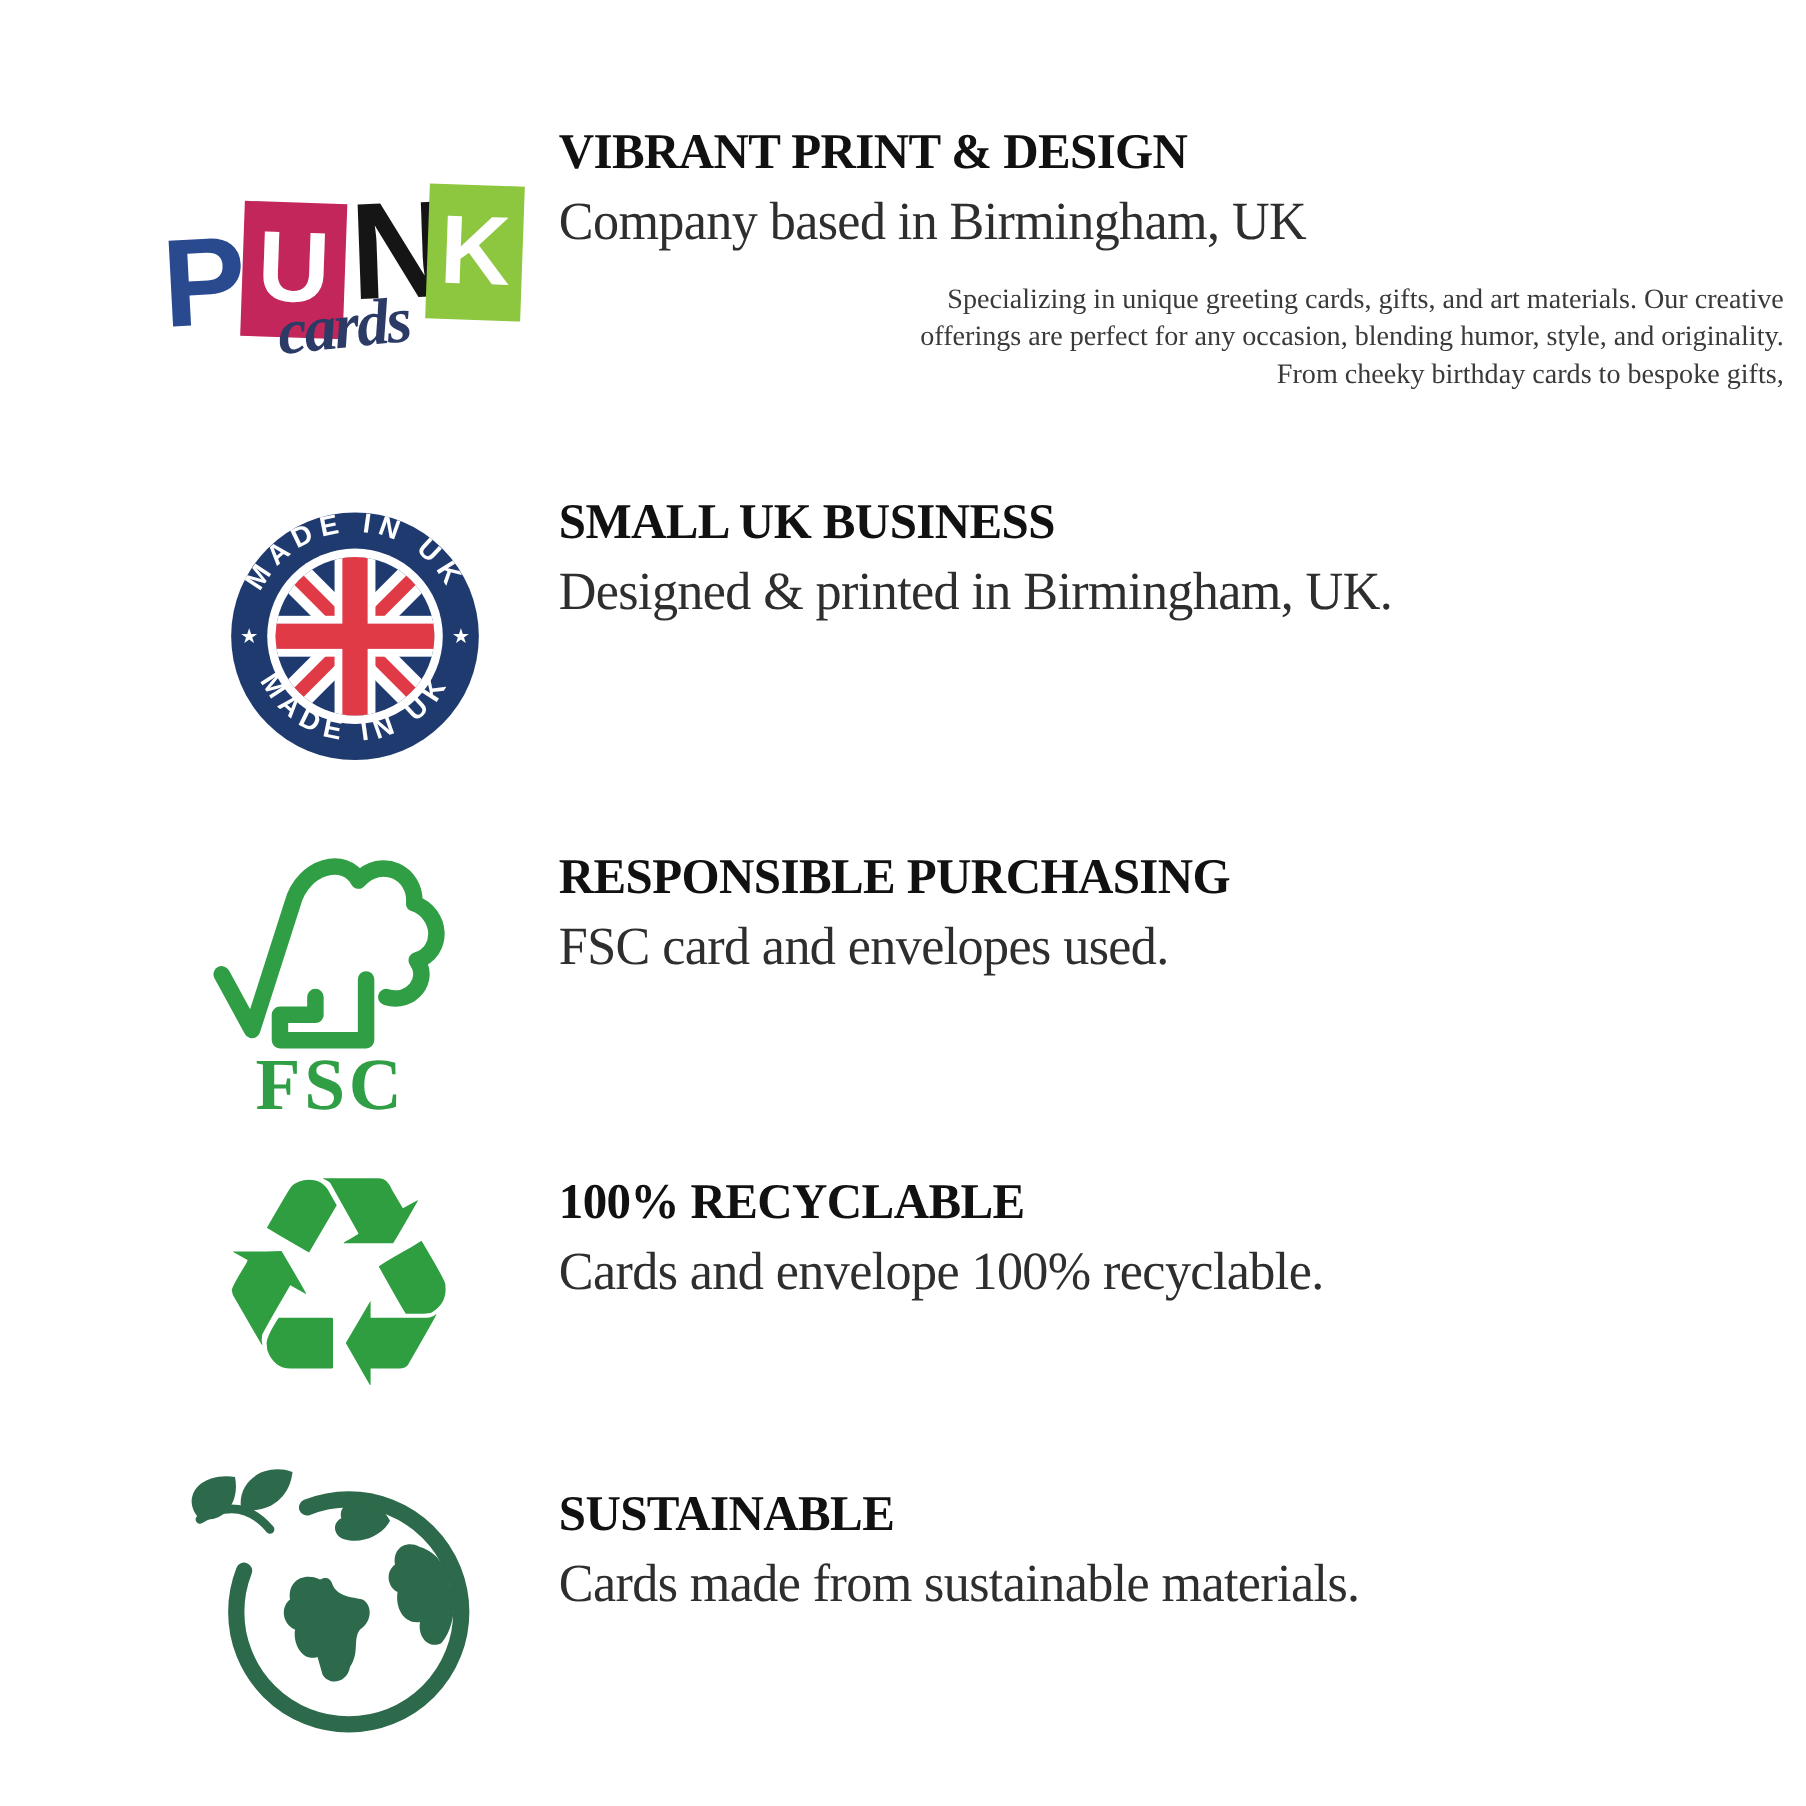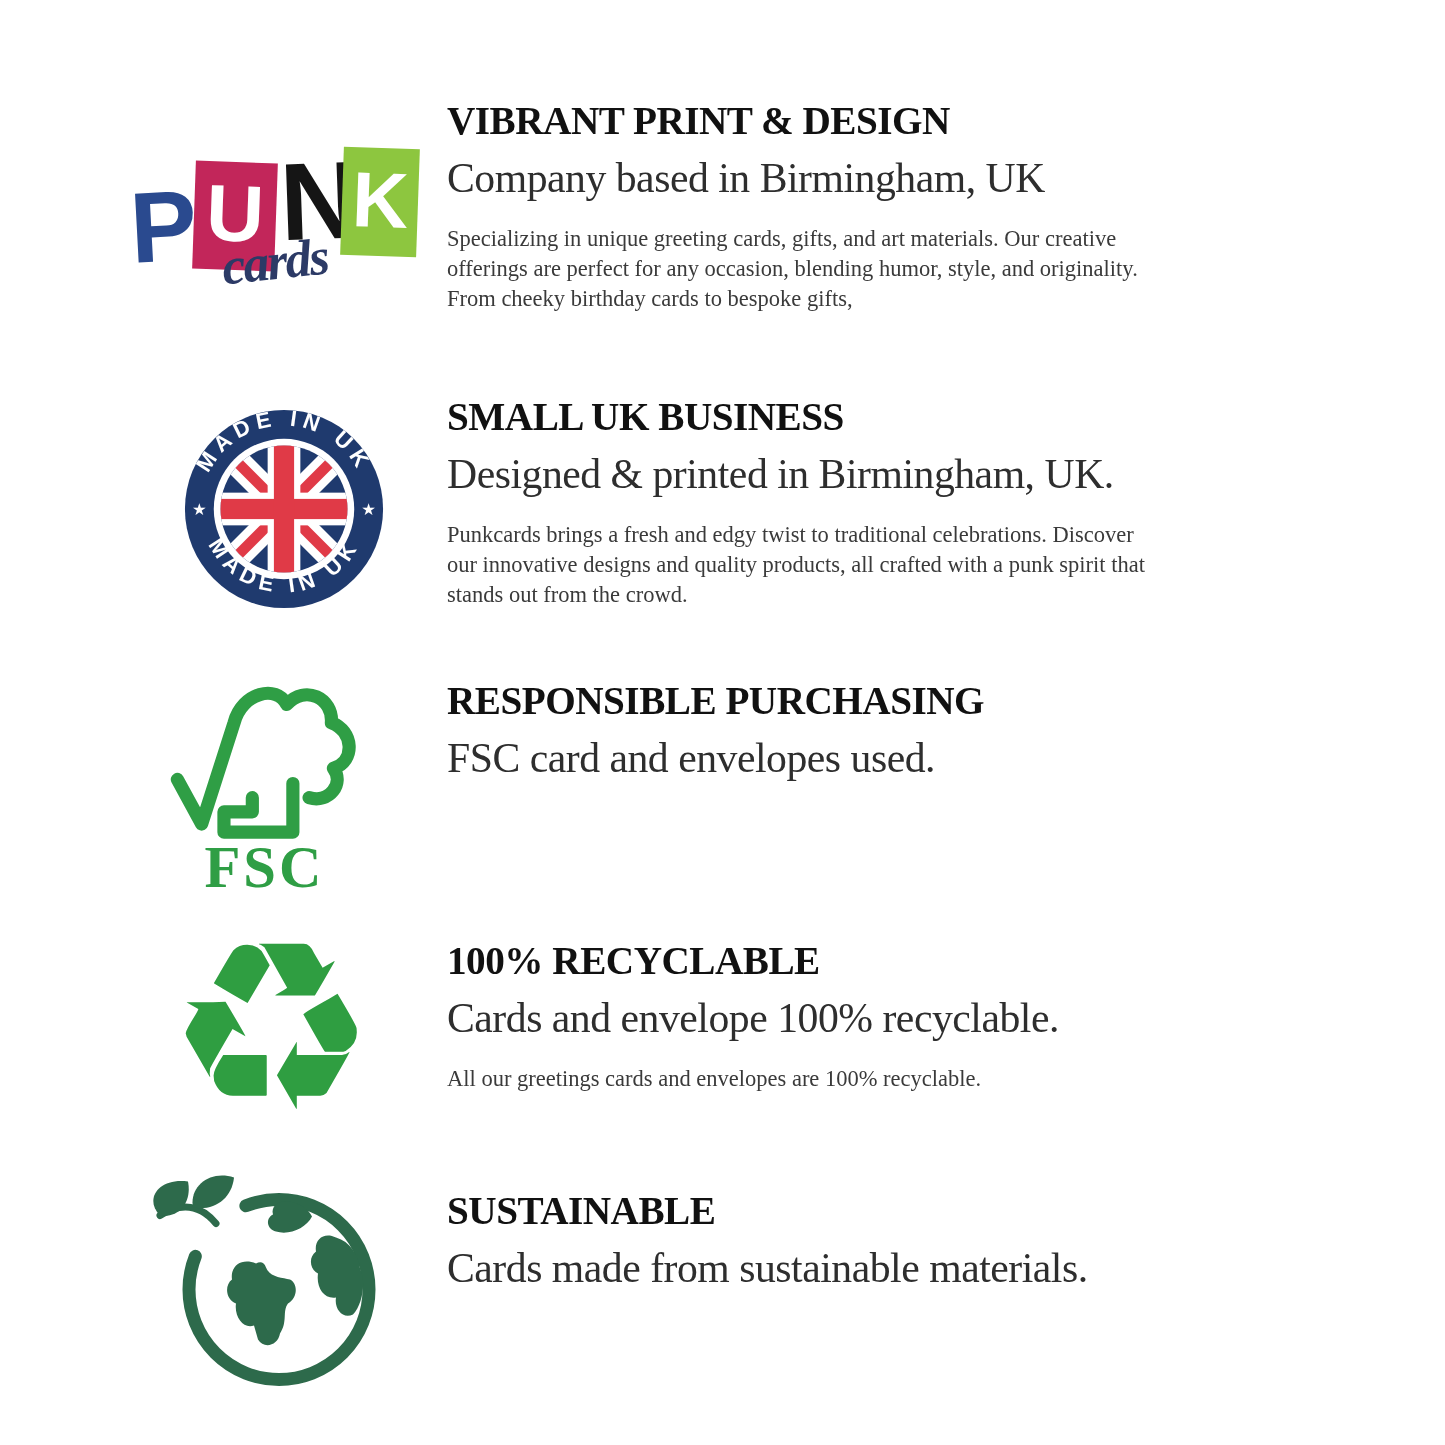--- a/index.html
+++ b/index.html
@@ -12,21 +12,21 @@
   .title{
     margin:0;font-size:40px;line-height:46px;font-weight:bold;color:#111111;
     letter-spacing:-0.5px;transform-origin:left;transform:scaleX(0.98);
   }
   .subtitle{
     margin:8px 0 0 0;font-size:43px;line-height:52px;font-weight:400;color:#2e2e2e;
     letter-spacing:-0.5px;transform-origin:left;transform:scaleX(0.97);
   }
   .body{
     margin:20px 0 0 0;font-size:22.5px;line-height:30px;color:#3a3a3a;
-    white-space:pre-line;letter-spacing:0;
+    white-space:pre-line;letter-spacing:0;text-align:right;
   }
   .row1{top:98px;}  .row1 .icon-box{left:130px;top:52px;}
   .row2{top:394px;} .row2 .icon-box{left:183px;top:14px;}
   .row3{top:678px;} .row3 .icon-box{left:160px;top:-8px;}
   .row4{top:938px;} .row4 .icon-box{left:162px;top:-10px;}
   .row5{top:1188px;}.row5 .icon-box{left:146px;top:-18px;}
   .icon-box{position:absolute;}
 
   
   .logo-box{width:275px;height:150px;position:absolute;}
@@ -97,23 +97,20 @@
         </g>
         <text class="badge-text"><textPath href="#arcTop" startOffset="50%" text-anchor="middle">MADE IN UK</textPath></text>
         <text class="badge-text"><textPath href="#arcBot" startOffset="50%" text-anchor="middle">MADE IN UK</textPath></text>
         <text x="-88" y="6" text-anchor="middle" class="badge-star">★</text>
         <text x="88" y="6" text-anchor="middle" class="badge-star">★</text>
       </svg>
     </div>
     <div class="text-col">
       <h2 class="title">SMALL UK BUSINESS</h2>
       <div class="subtitle">Designed &amp; printed in Birmingham, UK.</div>
-      <p class="body">Punkcards brings a fresh and edgy twist to traditional celebrations. Discover
-our innovative designs and quality products, all crafted with a punk spirit that
-stands out from the crowd.</p>
     </div>
   </section>
 
   <section class="row row3">
     <div class="icon-box">
       <svg width="210" height="228" viewBox="0 0 205 225">
         <g fill="none" stroke="#2f9e45" stroke-width="13" stroke-linecap="round" stroke-linejoin="round">
           <path d="M16,108 L40,152 L72,52 C80,22 114,14 124,34 C142,14 170,28 168,52 C190,60 192,90 170,97 C181,112 166,132 146,126"></path>
           <path d="M90,126 L90,140 L62,140 L62,160 L130,160 L130,112"></path>
         </g>
@@ -126,21 +123,20 @@
     </div>
   </section>
 
   <section class="row row4">
     <div class="icon-box recycle-box">
       <span>♻</span>
     </div>
     <div class="text-col">
       <h2 class="title">100% RECYCLABLE</h2>
       <div class="subtitle">Cards and envelope 100% recyclable.</div>
-      <p class="body">All our greetings cards and envelopes are 100% recyclable.</p>
     </div>
   </section>
 
   <section class="row row5">
     <div class="icon-box">
       <svg width="250" height="228" viewBox="0 0 250 225">
 
         <circle cx="133" cy="118" r="90" fill="none" stroke="#2d6a4b" stroke-width="13" pathLength="100" stroke-dasharray="56 13 31" stroke-linecap="round"></circle>
 
         <path d="M70,52 C55,34 36,30 14,44" fill="none" stroke="#2d6a4b" stroke-width="7" stroke-linecap="round"></path>

